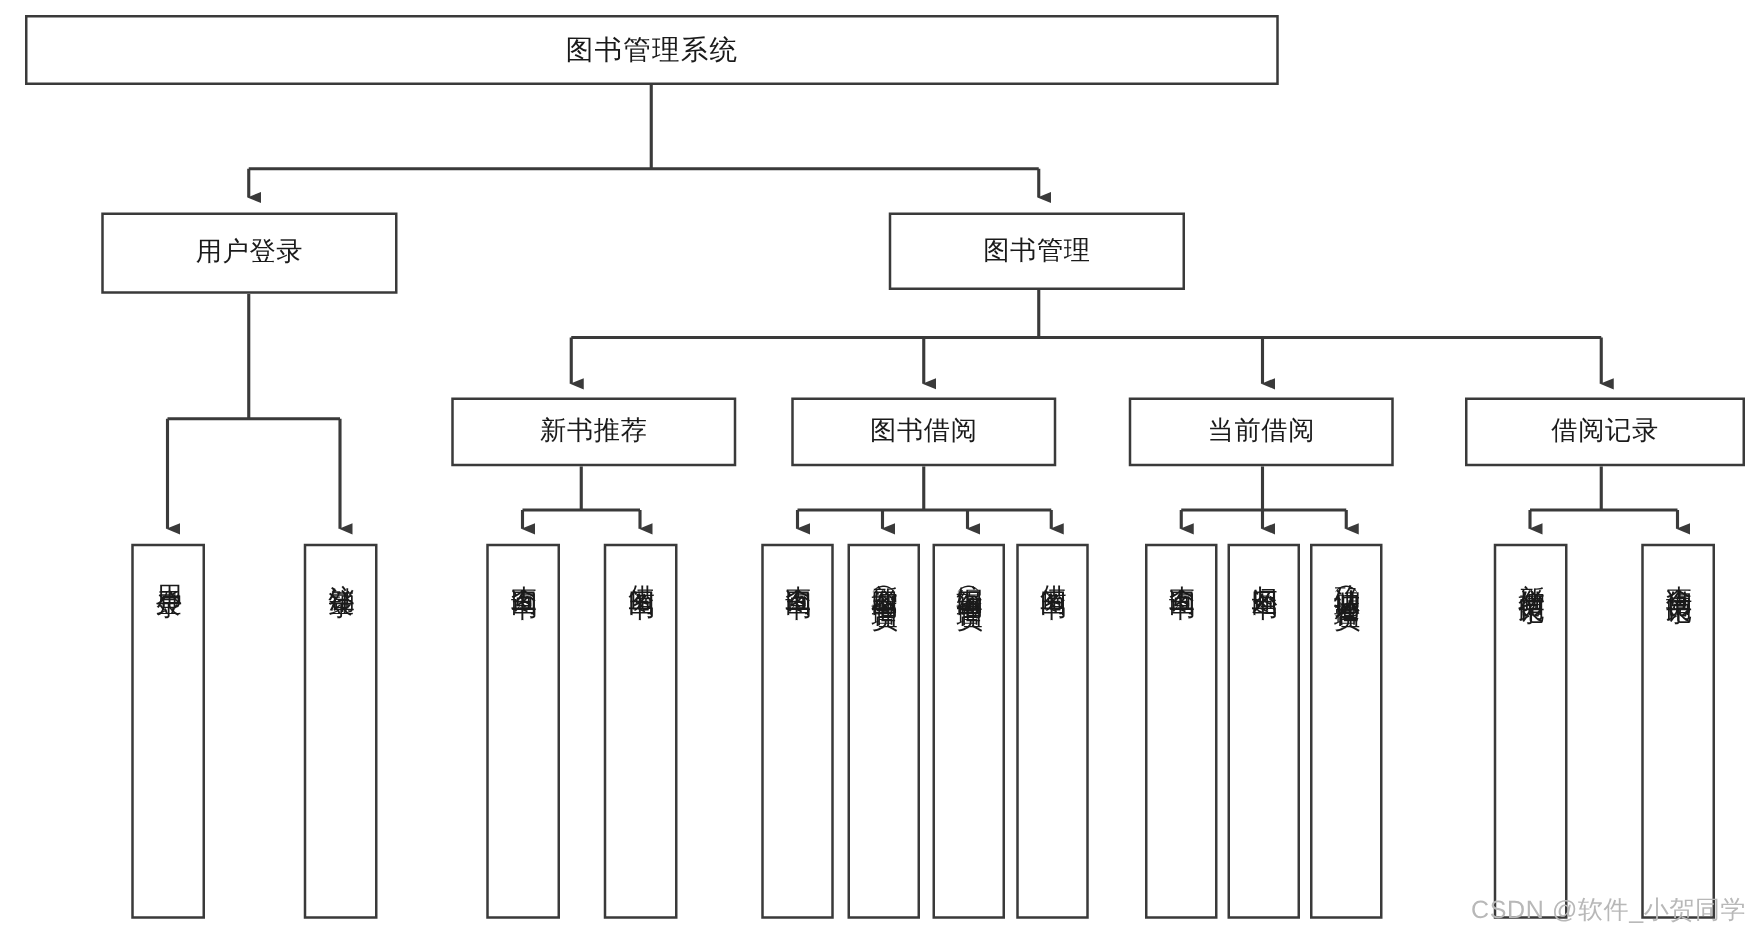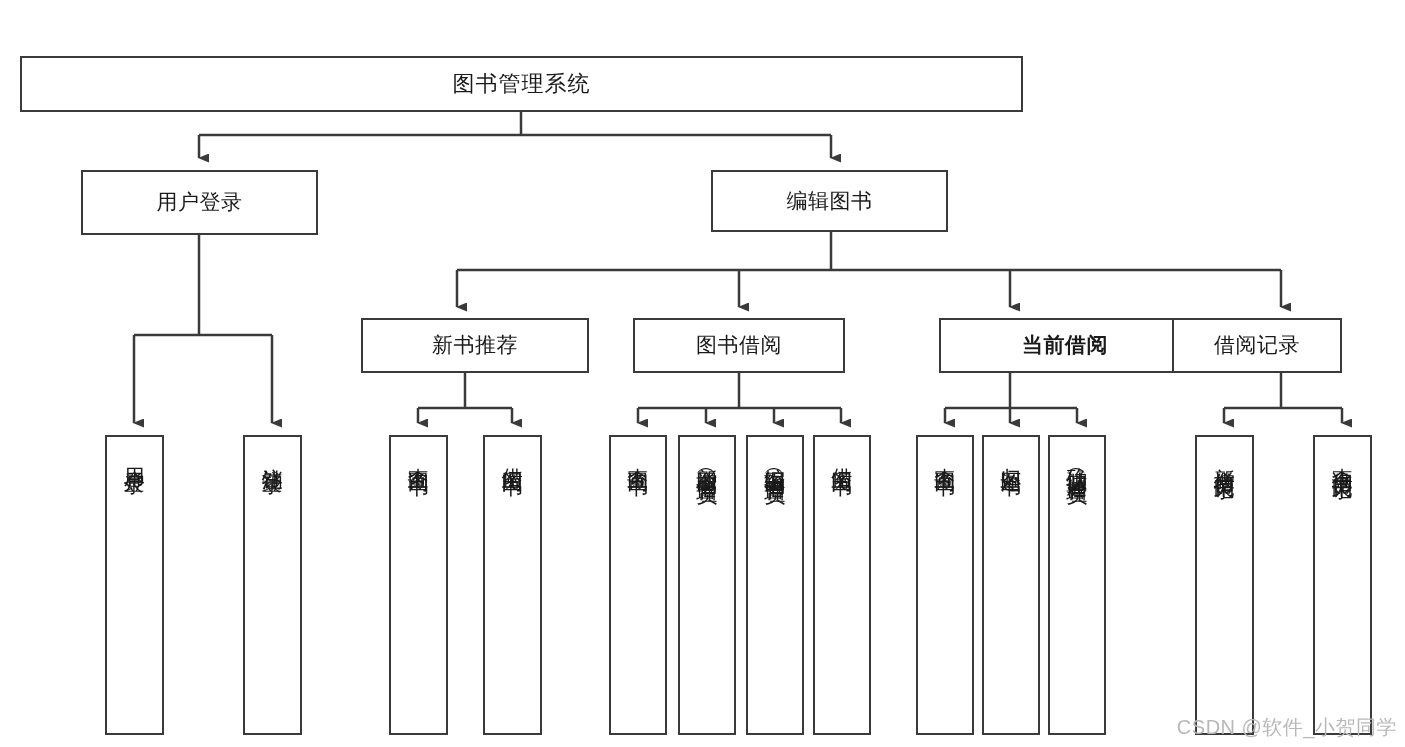--- a/index.html
+++ b/index.html
@@ -120,41 +120,41 @@
       <path d="M1010,408 L1010,423" marker-end="url(#arrow)"></path>
       <path d="M1077,408 L1077,423" marker-end="url(#arrow)"></path>
 
       <path d="M1281,373 L1281,408"></path>
       <path d="M1224,408 L1342,408"></path>
       <path d="M1224,408 L1224,423" marker-end="url(#arrow)"></path>
       <path d="M1342,408 L1342,423" marker-end="url(#arrow)"></path>
     </g>
   </svg>
 
-  <div class="node root horizontal" style="left:20px; top:12px; width:1003px; height:56px;margin-top:44px;">
+  <div class="node root horizontal" style="left:20px; top:12px; width:1003px; height:56px;">
     <span class="node-label">图书管理系统</span>
   </div>
 
   <div class="node horizontal" style="left:81px; top:170px; width:237px; height:65px;">
     <span class="node-label">用户登录</span>
   </div>
   <div class="node horizontal" style="left:711px; top:170px; width:237px; height:62px;">
-    <span class="node-label">编辑图书</span>
+    <span class="node-label">图书管理</span>
   </div>
 
   <div class="node horizontal" style="left:361px; top:318px; width:228px; height:55px;">
     <span class="node-label">新书推荐</span>
   </div>
   <div class="node horizontal" style="left:633px; top:318px; width:212px; height:55px;">
     <span class="node-label">图书借阅</span>
   </div>
-  <div class="node horizontal" style="left:939px; top:318px; width:252px; height:55px;font-weight:bold;">
+  <div class="node horizontal" style="left:903px; top:318px; width:212px; height:55px;">
     <span class="node-label">当前借阅</span>
   </div>
-  <div class="node horizontal" style="left:1172px; top:318px; width:170px; height:55px;">
+  <div class="node horizontal" style="left:1172px; top:318px; width:224px; height:55px;">
     <span class="node-label">借阅记录</span>
   </div>
 
   <div class="node vertical" style="left:105px; top:435px; width:59px; height:300px;">
     <span class="node-label">用户登录</span>
   </div>
   <div class="node vertical" style="left:243px; top:435px; width:59px; height:300px;">
     <span class="node-label">注销登录</span>
   </div>
 

